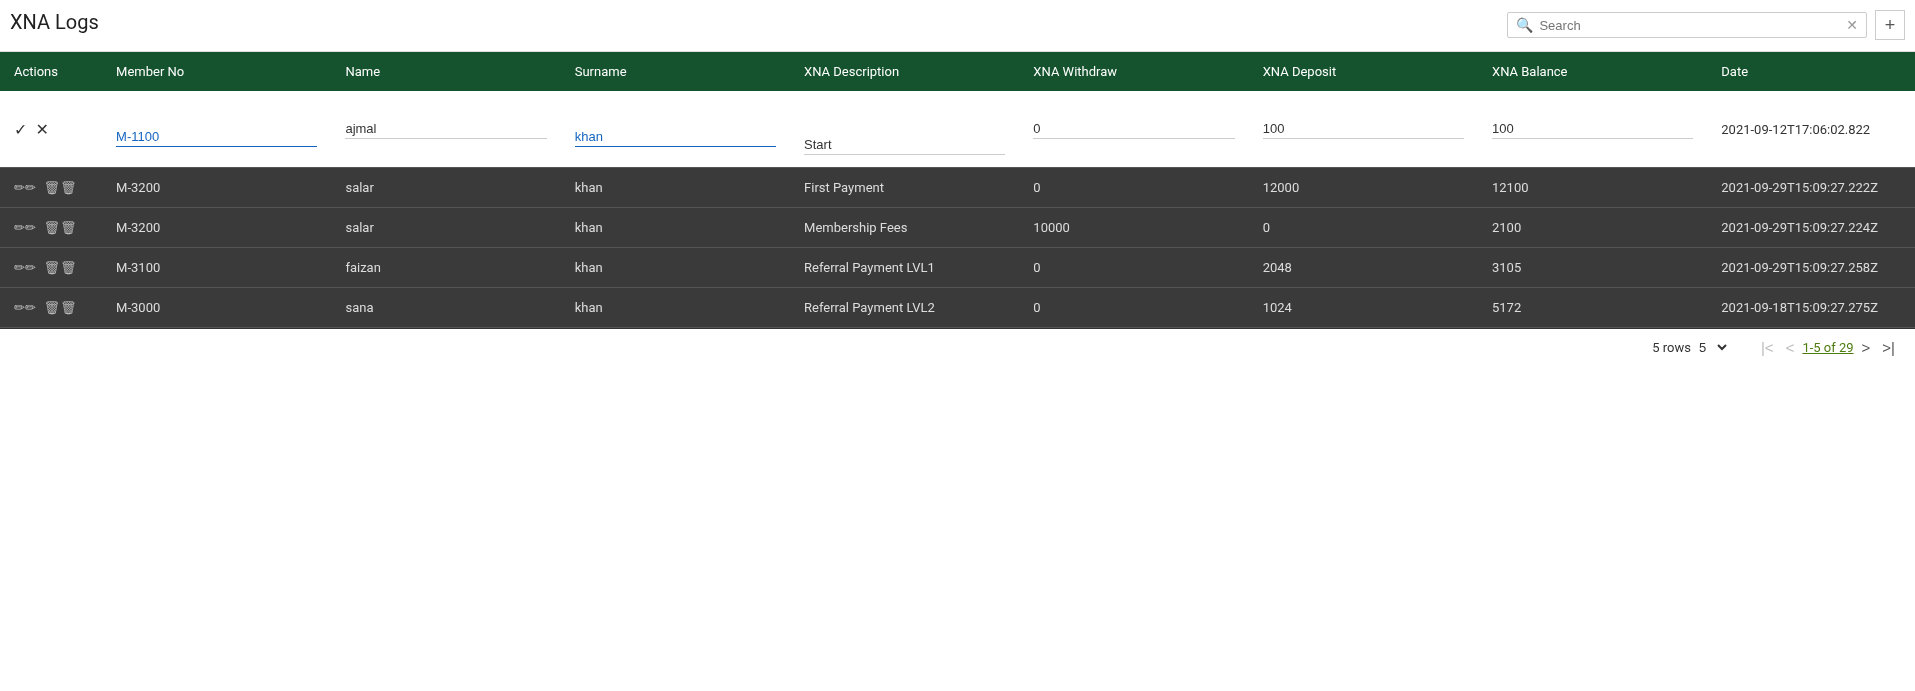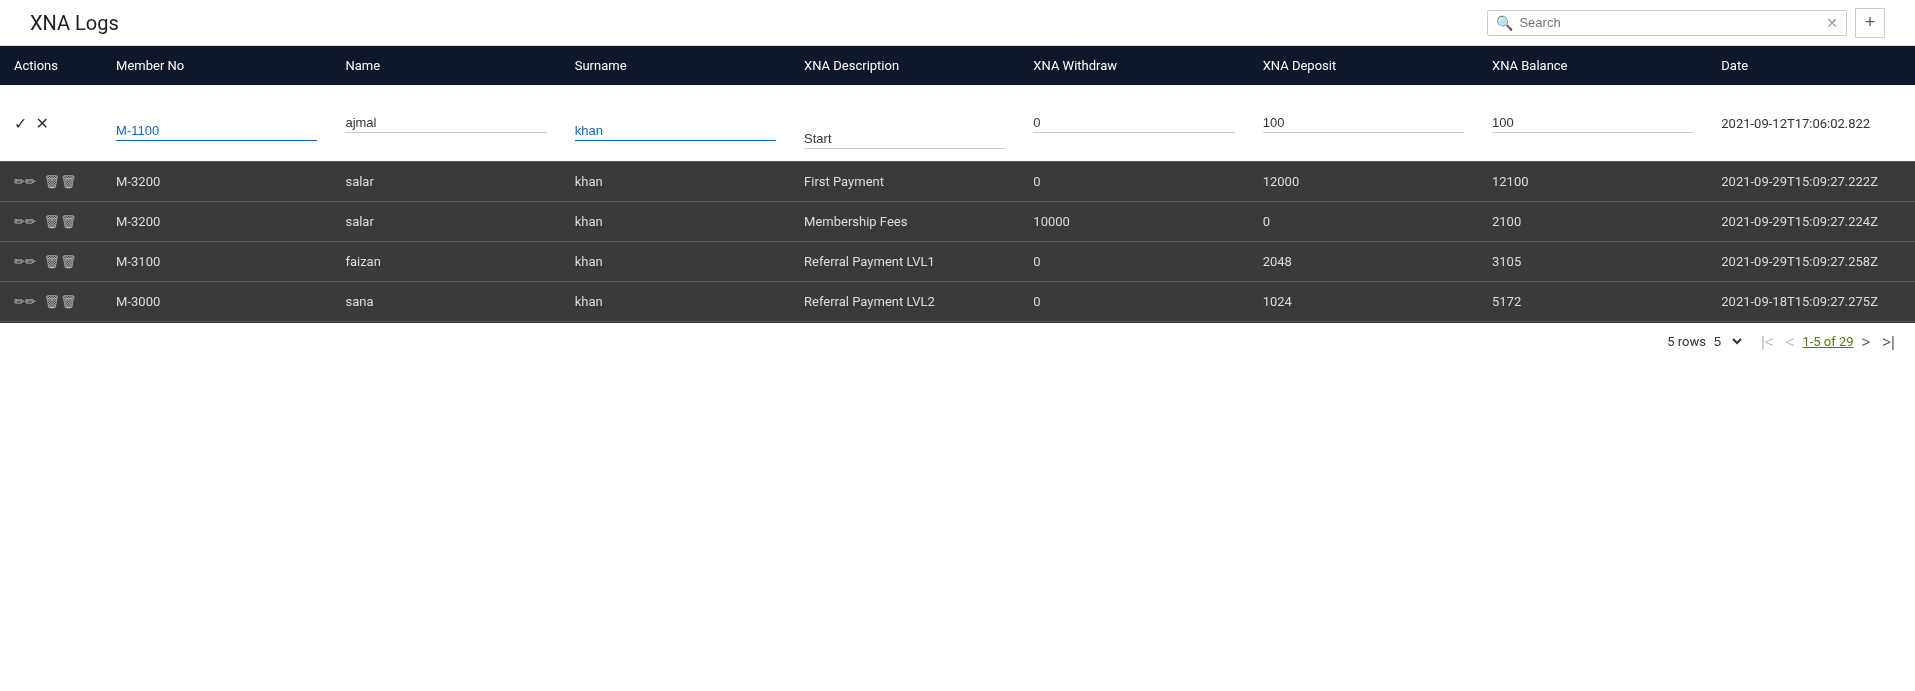--- a/index.html
+++ b/index.html
@@ -4,25 +4,25 @@
   <style>
     * { box-sizing: border-box; margin: 0; padding: 0; }
     body {
       font-family: Roboto, Arial, sans-serif;
       font-size: 13px;
       background: #fff;
       color: #333;
     }
     .header {
       display: flex;
-      align-items: center;
+      align-items: flex-start;
       justify-content: space-between;
-      padding: 10px 30px;
+      padding: 10px 10px;
       border-bottom: 1px solid #e0e0e0;
-      height: 46px;
+      height: 52px;
     }
     .header-title {
       font-size: 20px;
       font-weight: 400;
       color: #212121;
     }
     .header-right {
       display: flex;
       align-items: center;
       gap: 8px;
@@ -69,21 +69,21 @@
     }
     .table-wrapper {
       width: 100%;
       overflow-x: auto;
     }
     table {
       width: 100%;
       border-collapse: collapse;
     }
     thead tr {
-      background: #0f172a;
+      background: #14532d;
       color: #fff;
     }
     thead th {
       padding: 12px 14px;
       text-align: left;
       font-weight: 400;
       font-size: 13px;
       white-space: nowrap;
     }
     tbody tr {
@@ -132,21 +132,21 @@
       color: #1565c0;
       margin-top: 16px;
     }
     .footer {
       display: flex;
       align-items: center;
       justify-content: flex-end;
       padding: 8px 16px;
       border-top: 1px solid #333;
       background: #fff;
-      gap: 12px;
+      gap: 27px;
       font-size: 13px;
       color: #333;
     }
     .rows-per-page {
       display: flex;
       align-items: center;
       gap: 4px;
     }
     .rows-select {
       border: none;

